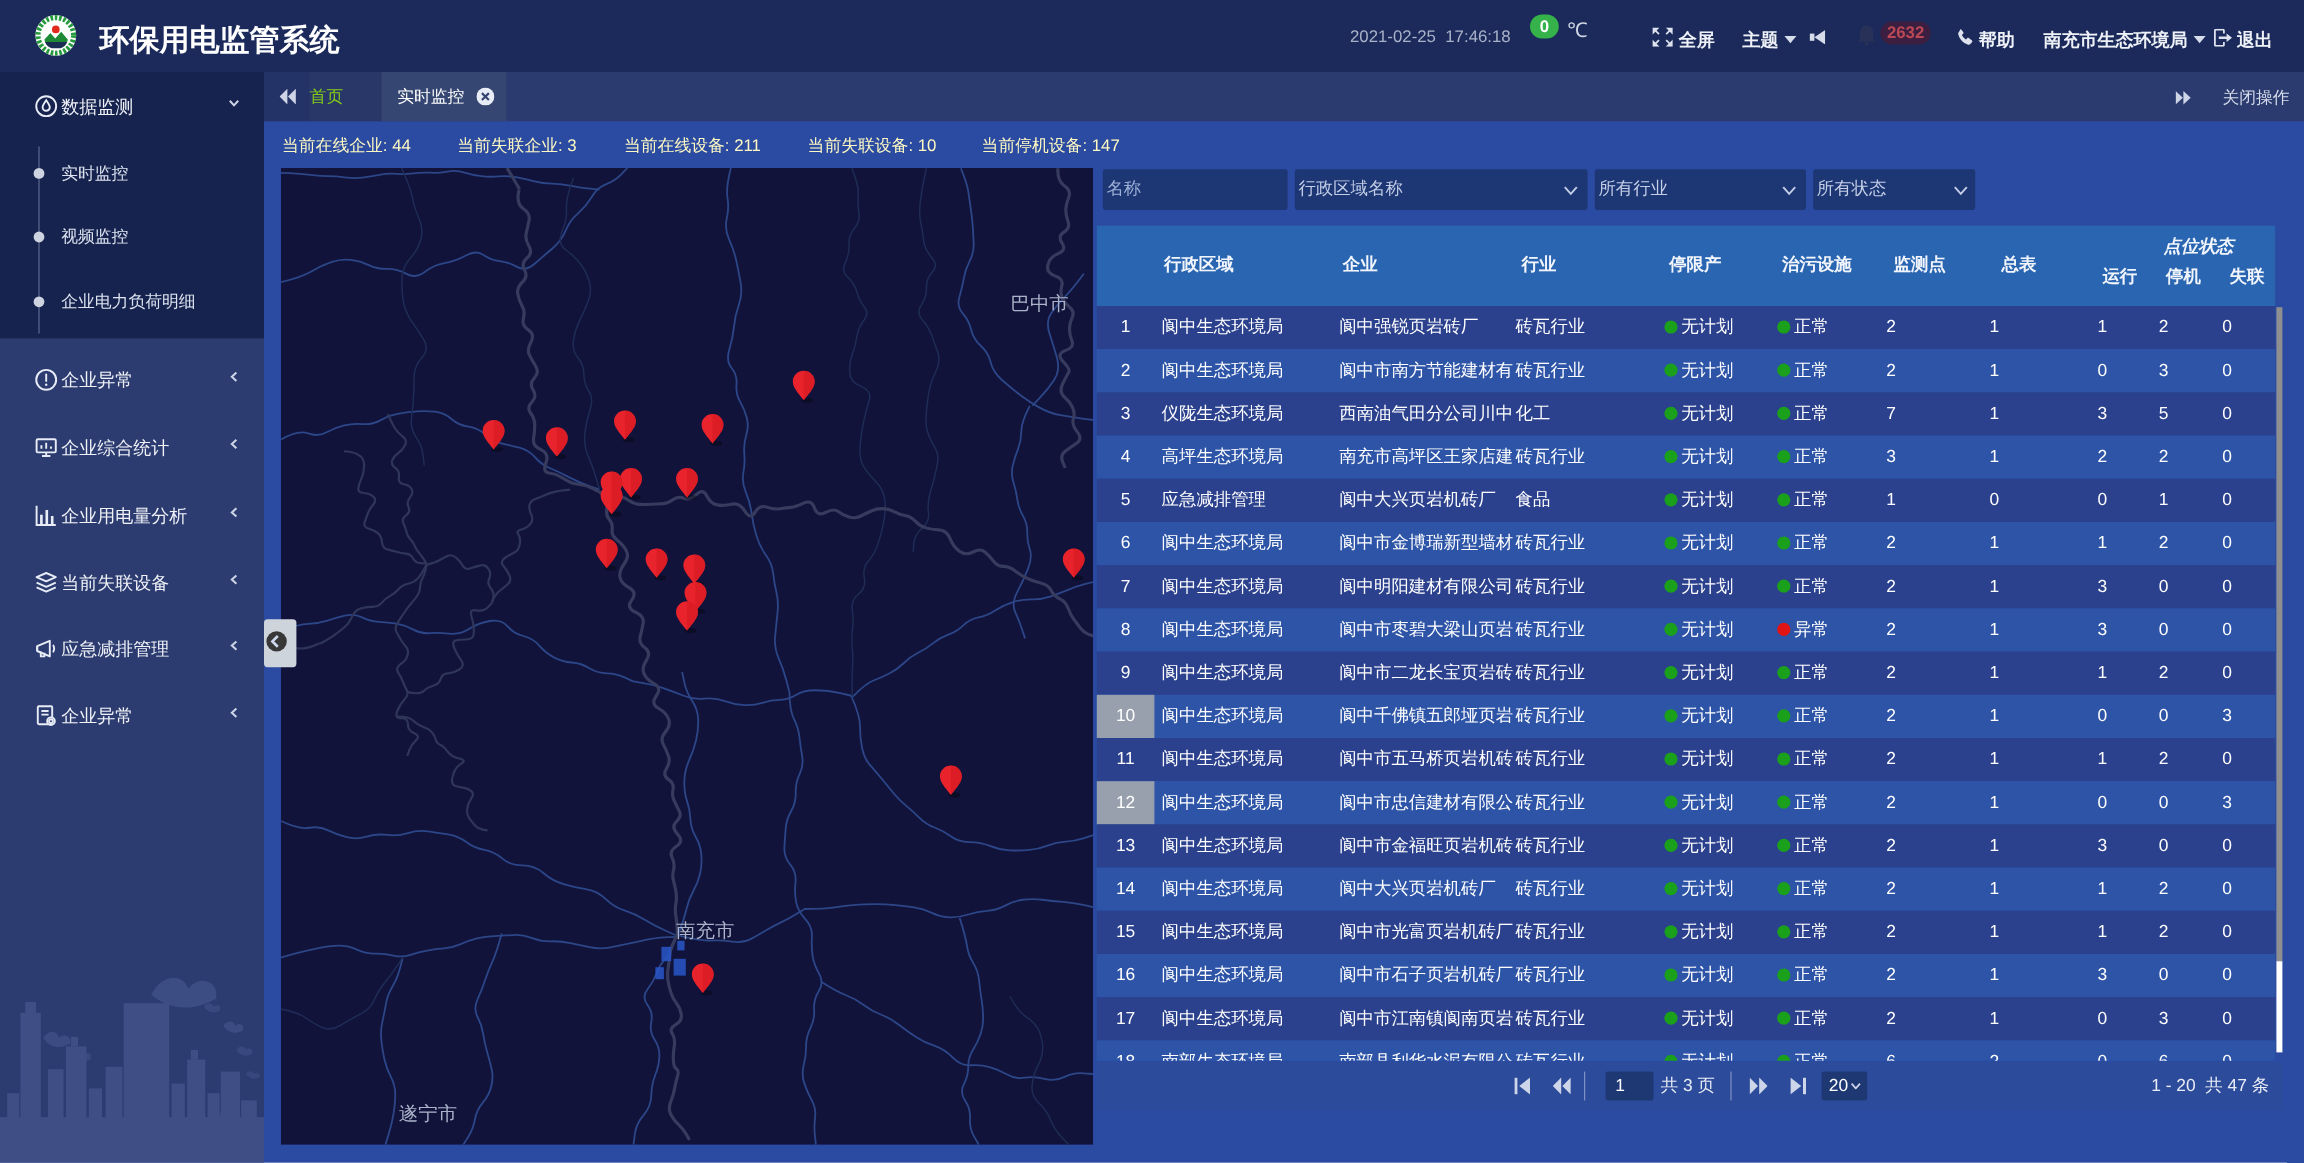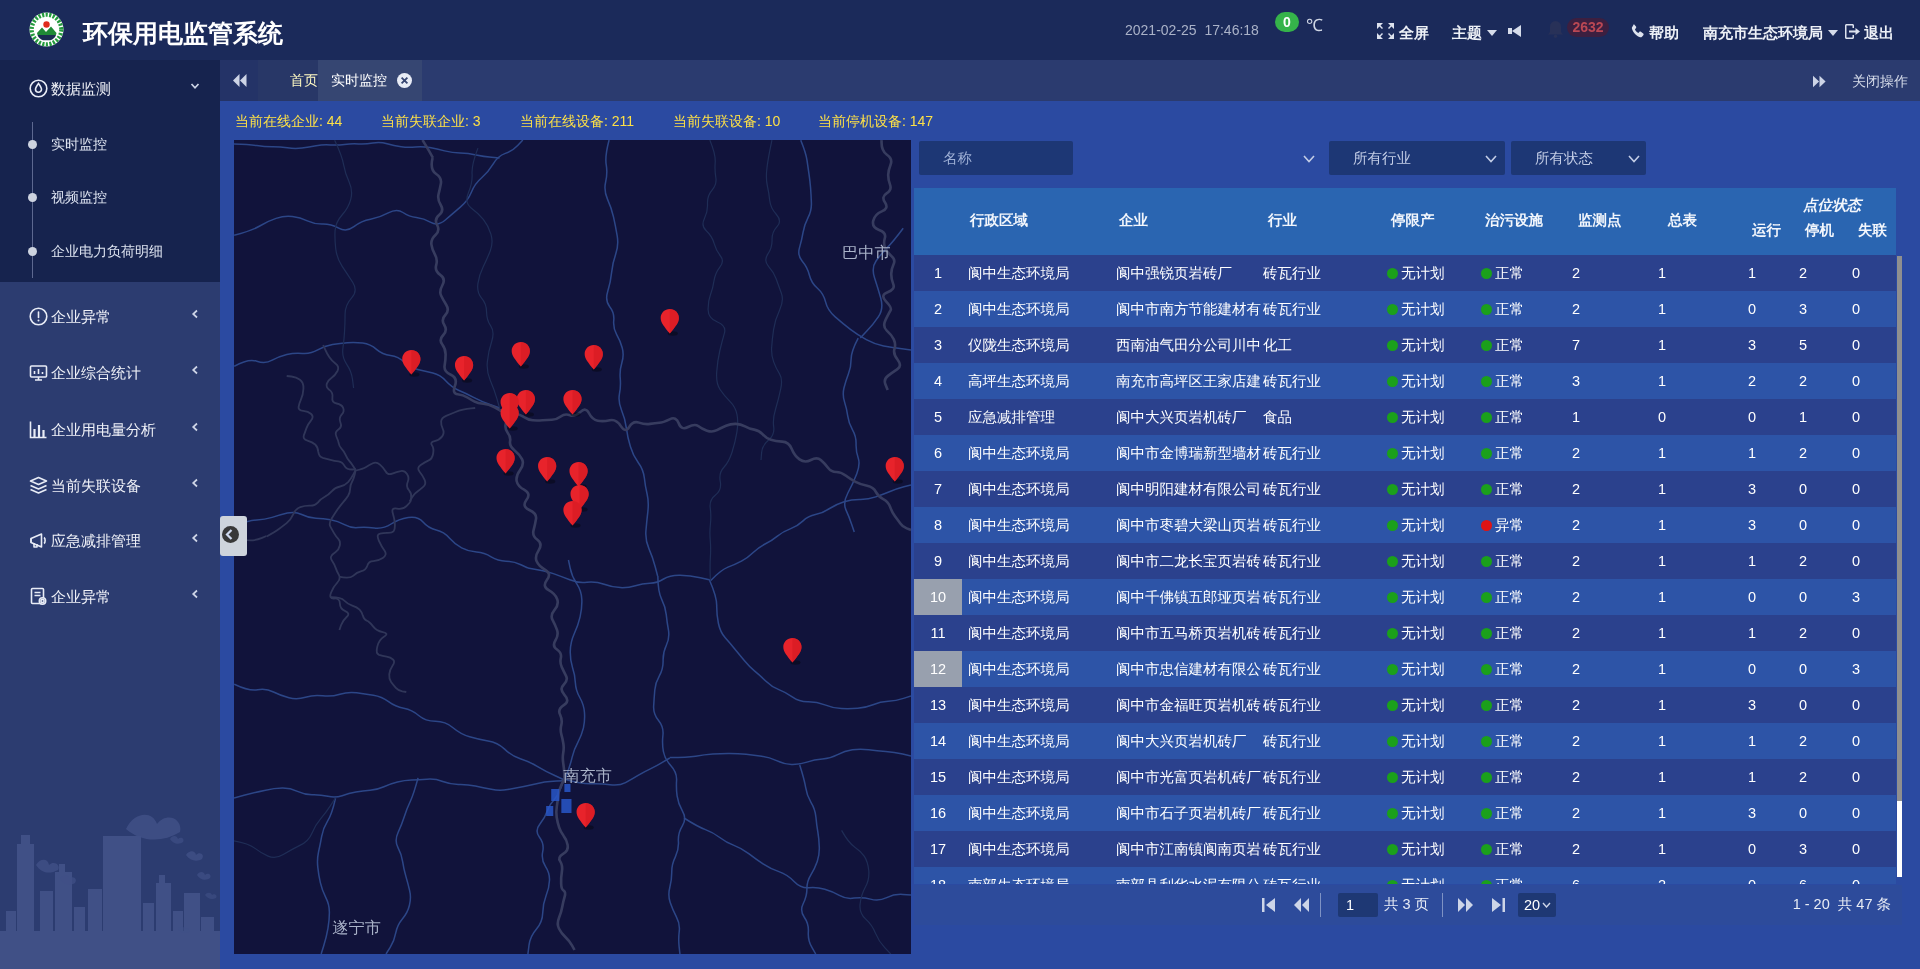--- a/index.html
+++ b/index.html
@@ -20,27 +20,27 @@
 .mrow{position:absolute;left:0;width:236px;height:56px;color:#f0f2f8;font-size:15px}
 .mrow .mi{position:absolute;left:29px;top:19px;width:19px;height:19px}
 .mrow .mt{position:absolute;left:51px;top:20px}
 .mrow .chev{position:absolute;left:190px;top:21px;width:10px;height:10px}
 .srow{position:absolute;left:51px;width:160px;font-size:14px;color:#dde3f0}
 .sline{position:absolute;left:32px;top:62px;width:1px;height:156px;background:#5d6890}
 .sdot{position:absolute;left:28px;width:9px;height:9px;border-radius:50%;background:#cdd3e0}
 
 #tabs{position:absolute;left:220px;top:60px;width:1700px;height:41px;background:#2b3b6f}
 #tabs .seg{position:absolute;left:0;top:0;width:38px;height:41px;background:#243367}
-.tab{position:absolute;top:0;height:41px;color:#fef9c3;font-size:14px;text-align:right;line-height:41px}
-
-#stats{position:absolute;left:220px;top:101px;width:1700px;height:29px;color:#fde047;font-size:14px}
+.tab{position:absolute;top:0;height:41px;color:#84cc16;font-size:14px;text-align:left;line-height:41px}
+
+#stats{position:absolute;left:220px;top:101px;width:1700px;height:29px;color:#fef9c3;font-size:14px}
 #stats span{position:absolute;top:12px;white-space:nowrap}
 .map{position:absolute;left:234px;top:140px}
 
-.fbox{position:absolute;top:141px;height:34px;background:#1d3775;border-radius:2px;color:#c3cde6;font-size:14.5px;line-height:34px;padding-left:24px}
+.fbox{position:absolute;top:141px;height:34px;background:#1d3775;border-radius:2px;color:#c3cde6;font-size:14.5px;line-height:34px;padding-left:3px}
 .fchev{position:absolute;top:155px;width:12px;height:8px}
 
 #thead{position:absolute;left:914px;top:188px;width:982px;height:67px;background:#2a65b1;color:#f2f6fc;font-size:14.5px;font-weight:bold}
 #thead div{position:absolute;white-space:nowrap}
 .tr{position:absolute;left:914px;width:982px;height:36px;color:#fff;font-size:14.5px;line-height:36px}
 .tr div{position:absolute;top:0;height:36px;white-space:nowrap}
 .nc{left:0;width:48px;text-align:center}
 .nc.sel{background:#98a0ae;color:#fff}
 .c1{left:54px}.c2{left:202px}.c3{left:349px}.c4{left:473px}.c5{left:567px}
 .tr .n6{left:626px;width:72px;text-align:center}
@@ -394,20 +394,21 @@
         </g>
         <g transform="translate(338,663)">
           <ellipse cx="12" cy="24.5" rx="5" ry="2.2" fill="#000" opacity="0.35"></ellipse>
           <path d="M9 0C4 0 0 4 0 8.9 0 13.6 3.5 17.6 9 24.5 14.5 17.6 18 13.6 18 8.9 18 4 14 0 9 0Z" fill="#e8232b"></path>
           <path d="M9 0c5 0 9 4 9 8.9 0 4.7-3.5 8.7-9 15.6V0Z" fill="#d11920" opacity="0.55"></path>
         </g>
 </g>
 </svg>
 
 <div class="fbox" style="left:919px;width:154px;color:#9fb0d6">名称</div>
+<div class="fbox" style="left:1079px;width:244px">行政区域名称</div>
 <div class="fbox" style="left:1329px;width:176px">所有行业</div>
 <div class="fbox" style="left:1511px;width:135px">所有状态</div>
 <svg class="fchev" style="left:1303px" viewBox="0 0 12 8" fill="none" stroke="#c3cde6" stroke-width="1.6">
       <path d="M1 1 6 6.5 11 1"></path>
     </svg>
 <svg class="fchev" style="left:1485px" viewBox="0 0 12 8" fill="none" stroke="#c3cde6" stroke-width="1.6">
       <path d="M1 1 6 6.5 11 1"></path>
     </svg>
 <svg class="fchev" style="left:1628px" viewBox="0 0 12 8" fill="none" stroke="#c3cde6" stroke-width="1.6">
       <path d="M1 1 6 6.5 11 1"></path>

